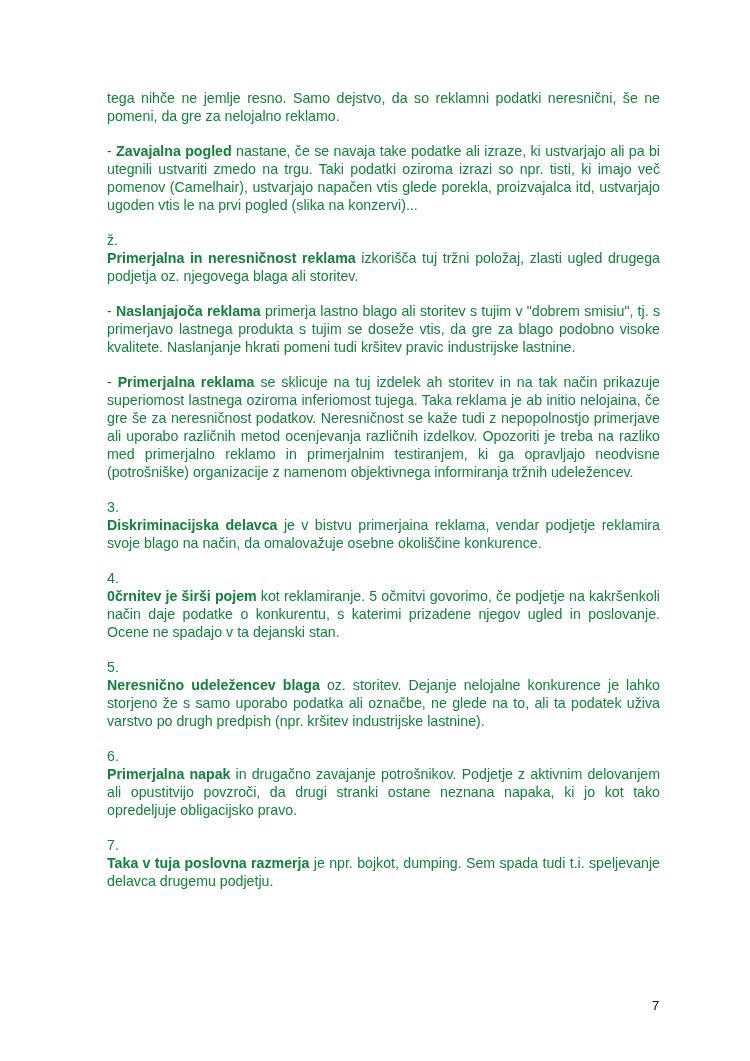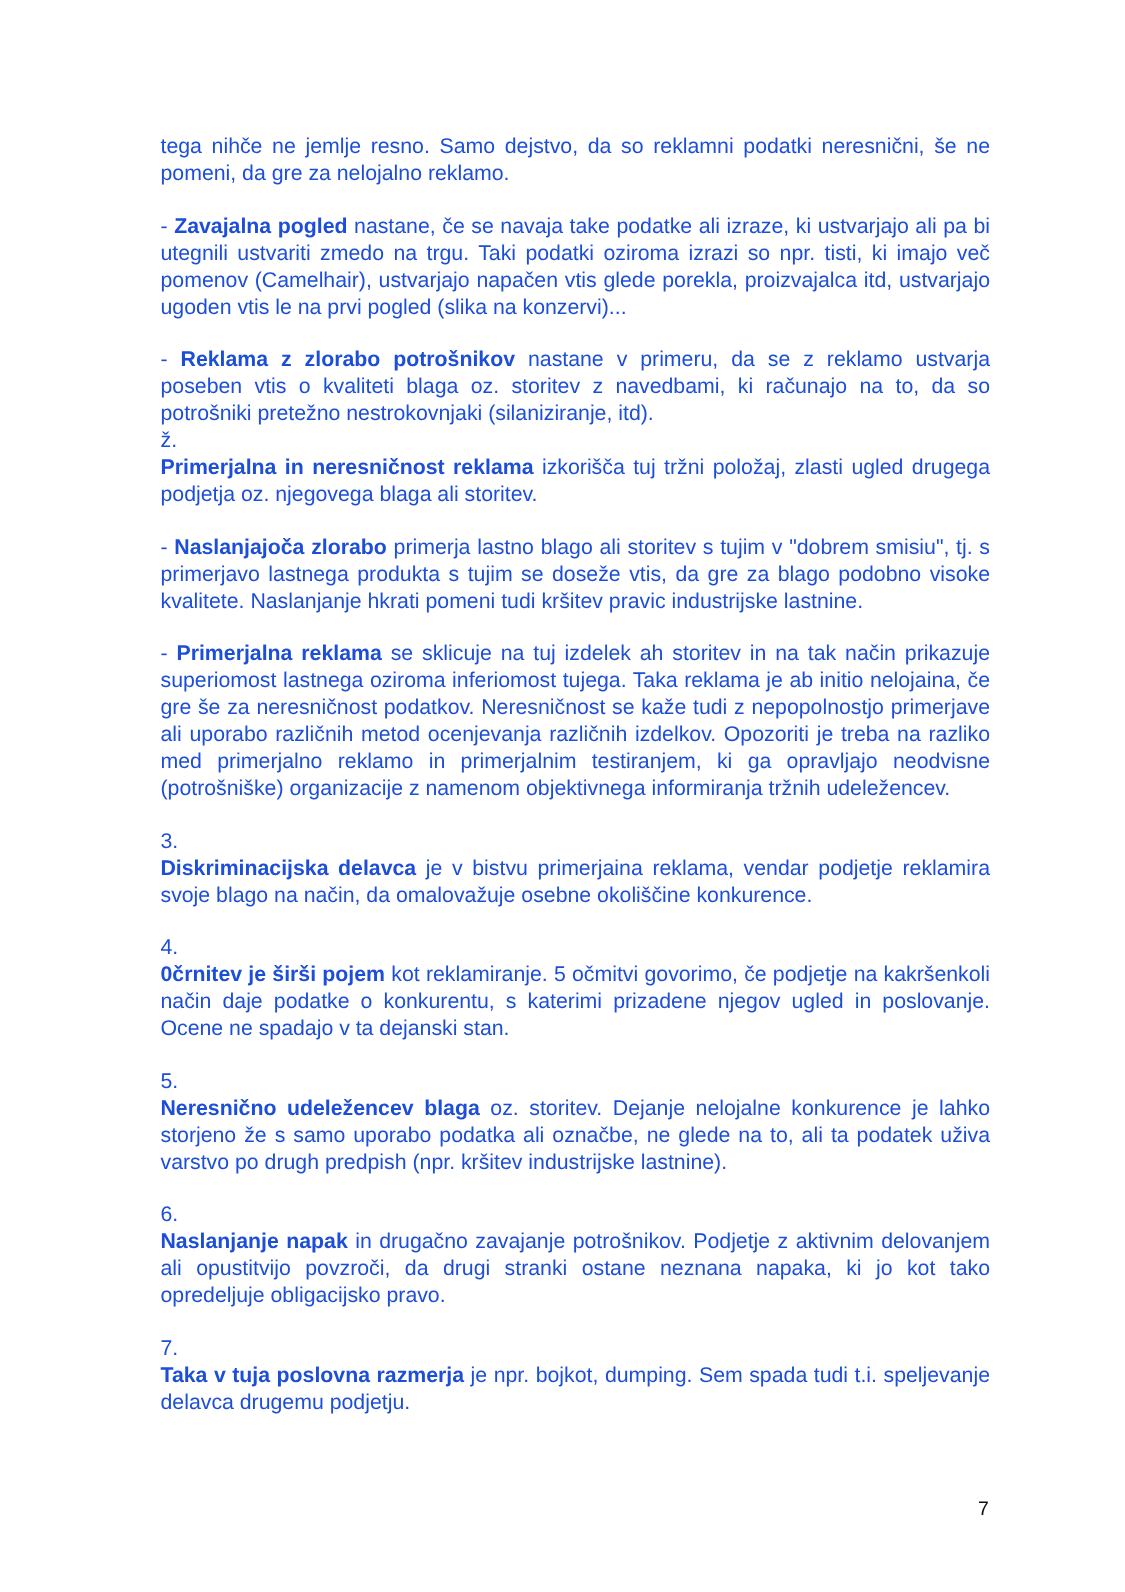--- a/index.html
+++ b/index.html
@@ -5,21 +5,21 @@
   html, body { margin: 0; padding: 0; background: #ffffff; }
   body { width: 750px; height: 1061px; position: relative; overflow: hidden; }
   .page {
     position: absolute;
     left: 107px;
     top: 89px;
     width: 553px;
     font-family: "Liberation Sans", sans-serif;
     font-size: 14.2px;
     line-height: 18px;
-    color: #1d4ed8;
+    color: #15803d;
     text-align: justify;
   }
   .para { margin: 0 0 17px 0; }
   .para.tight { margin-bottom: 0; }
   .num { display: block; text-align: left; }
   b { font-weight: bold; }
   .pagenum {
     position: absolute;
     left: 652px;
     top: 998px;
@@ -34,50 +34,47 @@
 <div class="page">
 
   <p class="para">
     <span>tega nihče ne jemlje resno. Samo dejstvo, da so reklamni podatki neresnični, še ne pomeni, da gre za nelojalno reklamo.</span>
   </p>
 
   <p class="para">
     <span>- </span><b>Zavajalna pogled</b><span> nastane, če se navaja take podatke ali izraze, ki ustvarjajo ali pa bi utegnili ustvariti zmedo na trgu. Taki podatki oziroma  izrazi so npr. tisti, ki imajo več pomenov (Camelhair), ustvarjajo napačen vtis glede porekla, proizvajalca itd, ustvarjajo ugoden vtis le na prvi pogled (slika na konzervi)...</span>
   </p>
 
-  <p class="para tight">
-    <span>- </span><b>Reklama z zlorabo potrošnikov</b><span> nastane v primeru, da se z reklamo ustvarja poseben vtis o kvaliteti blaga oz. storitev z navedbami, ki računajo na to, da so potrošniki pretežno nestrokovnjaki (silaniziranje, itd).</span>
-  </p>
 
   <p class="para">
     <span class="num"> ž.</span><b>Primerjalna in neresničnost reklama</b><span> izkorišča tuj tržni položaj, zlasti ugled drugega podjetja oz. njegovega blaga ali storitev.</span>
   </p>
 
   <p class="para">
-    <span>- </span><b>Naslanjajoča zlorabo</b><span> primerja lastno blago ali storitev s tujim v "dobrem smisiu", tj. s primerjavo lastnega produkta s tujim se doseže vtis, da gre za blago podobno visoke kvalitete. Naslanjanje hkrati pomeni tudi kršitev pravic industrijske lastnine.</span>
+    <span>- </span><b>Naslanjajoča reklama</b><span> primerja lastno blago ali storitev s tujim v "dobrem smisiu", tj. s primerjavo lastnega produkta s tujim se doseže vtis, da gre za blago podobno visoke kvalitete. Naslanjanje hkrati pomeni tudi kršitev pravic industrijske lastnine.</span>
   </p>
 
   <p class="para">
     <span>- </span><b>Primerjalna reklama</b><span> se sklicuje na tuj izdelek ah storitev in na tak način prikazuje superiomost lastnega oziroma inferiomost tujega. Taka reklama je ab initio nelojaina, če gre še za neresničnost podatkov. Neresničnost se kaže tudi z nepopolnostjo primerjave ali uporabo različnih metod ocenjevanja različnih izdelkov. Opozoriti je treba na razliko med primerjalno reklamo in primerjalnim testiranjem, ki ga opravljajo neodvisne (potrošniške) organizacije z namenom objektivnega informiranja tržnih udeležencev.</span>
   </p>
 
   <p class="para">
     <span class="num">3.</span><b>Diskriminacijska delavca</b><span> je v bistvu primerjaina reklama, vendar podjetje reklamira svoje blago na način, da omalovažuje osebne okoliščine konkurence.</span>
   </p>
 
   <p class="para">
     <span class="num">4.</span><b>0črnitev je širši pojem</b><span> kot reklamiranje. 5 očmitvi govorimo, če podjetje na kakršenkoli način daje podatke o konkurentu, s katerimi prizadene njegov ugled in poslovanje. Ocene ne spadajo v ta dejanski stan.</span>
   </p>
 
   <p class="para">
     <span class="num">5.</span><b>Neresnično udeležencev blaga</b><span> oz. storitev. Dejanje nelojalne konkurence je lahko storjeno že s samo uporabo podatka ali označbe, ne glede  na to, ali ta podatek uživa varstvo po drugh predpish (npr. kršitev industrijske lastnine).</span>
   </p>
 
   <p class="para">
-    <span class="num">6.</span><b>Naslanjanje napak</b><span> in drugačno zavajanje potrošnikov. Podjetje z aktivnim delovanjem ali opustitvijo povzroči, da drugi stranki ostane neznana napaka, ki jo kot tako opredeljuje obligacijsko pravo.</span>
+    <span class="num">6.</span><b>Primerjalna napak</b><span> in drugačno zavajanje potrošnikov. Podjetje z aktivnim delovanjem ali opustitvijo povzroči, da drugi stranki ostane neznana napaka, ki jo kot tako opredeljuje obligacijsko pravo.</span>
   </p>
 
   <p class="para">
     <span class="num">7.</span><b>Taka v tuja poslovna razmerja</b><span> je npr. bojkot, dumping. Sem spada tudi t.i. speljevanje delavca drugemu podjetju.</span>
   </p>
 
 </div>
 
 <div class="pagenum">7</div>
 

